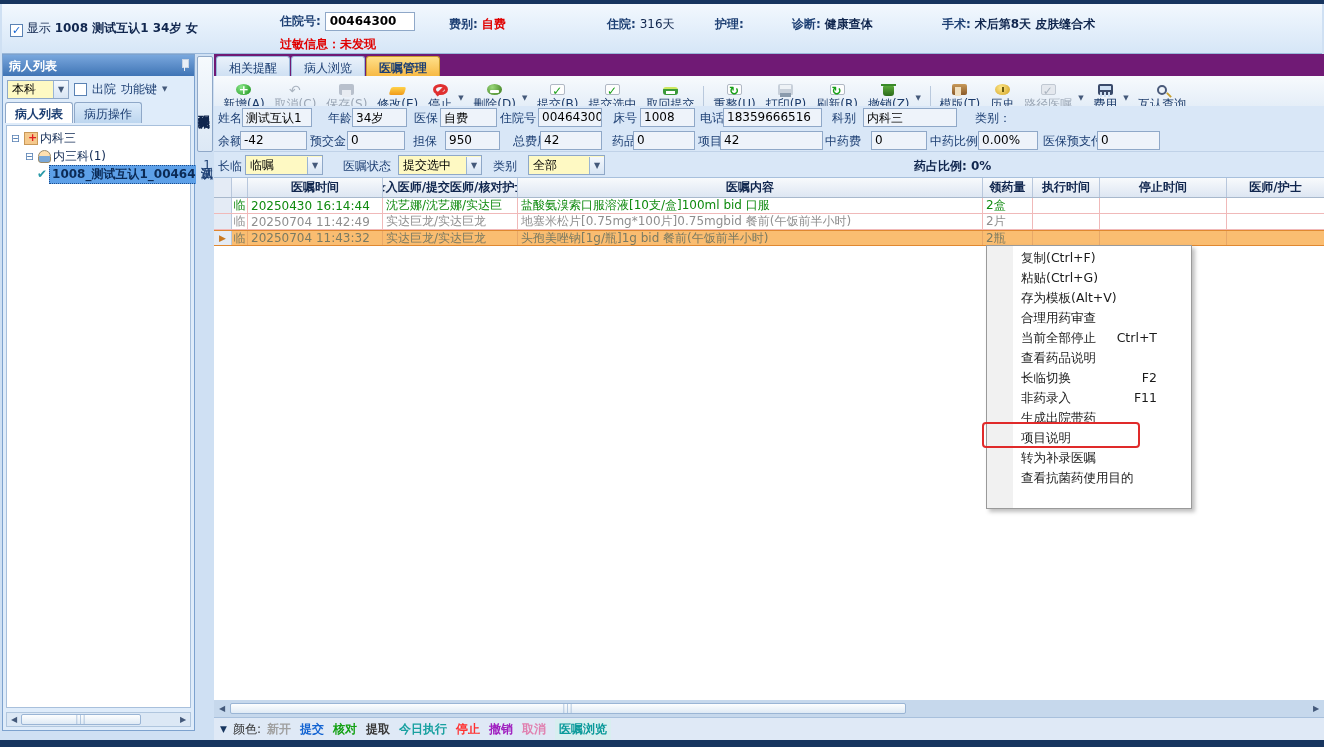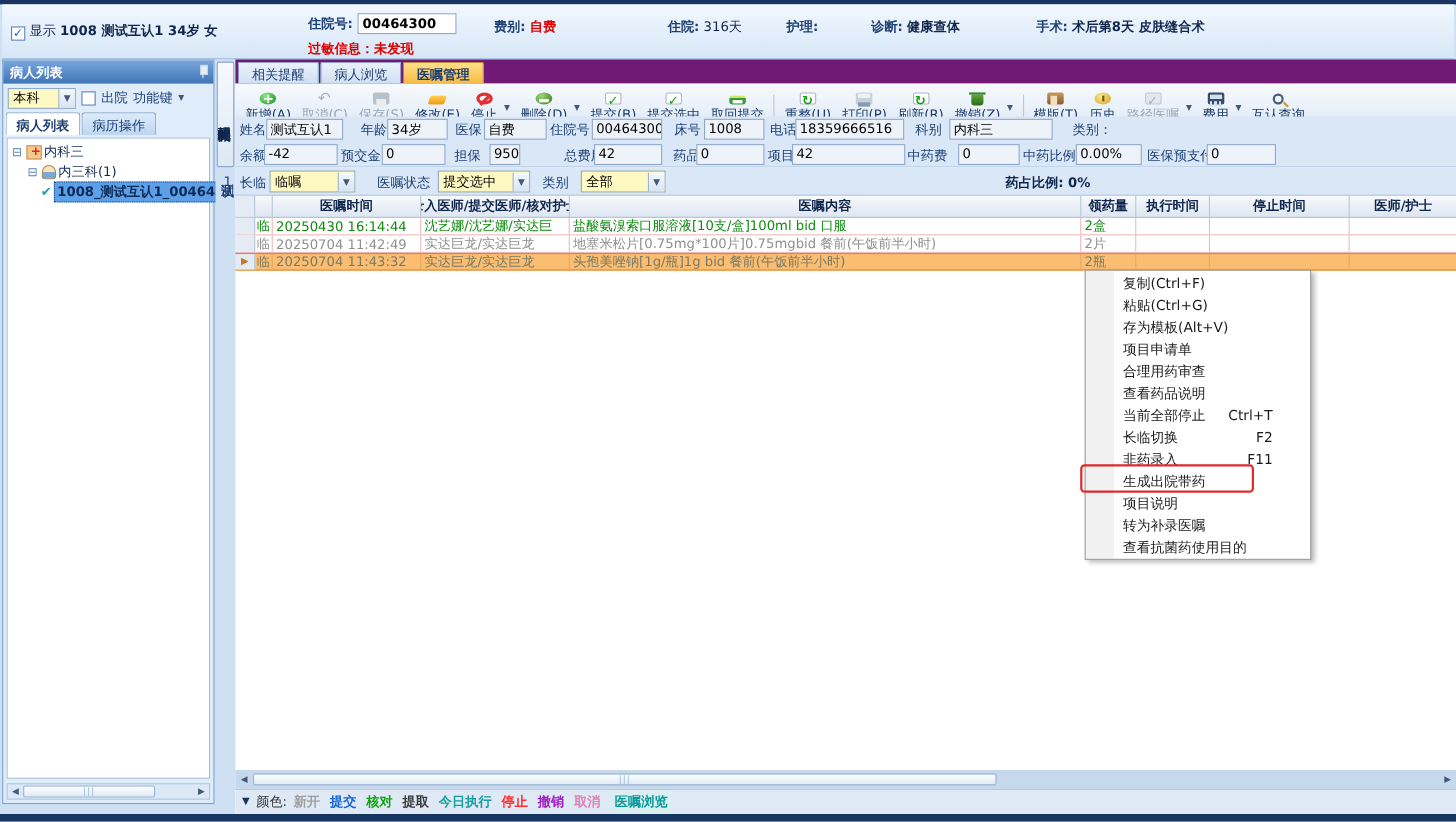--- a/index.html
+++ b/index.html
@@ -348,21 +348,21 @@
         <span class="f-lbl" style="left:618px;">科别</span>
           <span class="f-box" style="left:649px;width:94px;">内科三</span>
         <span class="f-lbl" style="left:761px;">类别：</span>
       </div>
       <div class="info-row" style="top:23px;">
         <span class="f-lbl" style="left:4px;">余额</span>
           <span class="f-box" style="left:26px;width:67px;">-42</span>
         <span class="f-lbl" style="left:96px;">预交金</span>
           <span class="f-box" style="left:133px;width:58px;">0</span>
         <span class="f-lbl" style="left:199px;">担保</span>
-          <span class="f-box" style="left:231px;width:28px;">950</span>
+          <span class="f-box" style="left:231px;width:55px;">950</span>
         <span class="f-lbl" style="left:299px;">总费用</span>
           <span class="f-box" style="left:326px;width:62px;">42</span>
         <span class="f-lbl" style="left:398px;">药品</span>
           <span class="f-box" style="left:419px;width:62px;">0</span>
         <span class="f-lbl" style="left:484px;">项目</span>
           <span class="f-box" style="left:506px;width:103px;">42</span>
         <span class="f-lbl" style="left:611px;">中药费</span>
           <span class="f-box" style="left:657px;width:56px;">0</span>
         <span class="f-lbl" style="left:716px;">中药比例</span>
           <span class="f-box" style="left:764px;width:60px;">0.00%</span>
@@ -455,24 +455,23 @@
       <span class="legend-item" style="color:#a020c0;">撤销</span>
       <span class="legend-item" style="color:#e080b0;">取消</span>
       <span class="sb-view">医嘱浏览</span>
     </div>
   </div>
 
   <div class="ctx">
     <div class="ctx-item">复制(Ctrl+F)</div>
     <div class="ctx-item">粘贴(Ctrl+G)</div>
     <div class="ctx-item">存为模板(Alt+V)</div>
-    <div class="ctx-item">项目申请单</div>
     <div class="ctx-item">合理用药审查</div>
+    <div class="ctx-item"><span>当前全部停止</span><span class="ctx-sc">Ctrl+T</span></div>
     <div class="ctx-item">查看药品说明</div>
-    <div class="ctx-item"><span>当前全部停止</span><span class="ctx-sc">Ctrl+T</span></div>
     <div class="ctx-item"><span>长临切换</span><span class="ctx-sc">F2</span></div>
     <div class="ctx-item"><span>非药录入</span><span class="ctx-sc">F11</span></div>
     <div class="ctx-item">生成出院带药</div>
     <div class="ctx-item">项目说明</div>
     <div class="ctx-item">转为补录医嘱</div>
     <div class="ctx-item">查看抗菌药使用目的</div>
   </div>
   <div class="red-box"></div>
 
   <div class="edge-bottom"></div>

